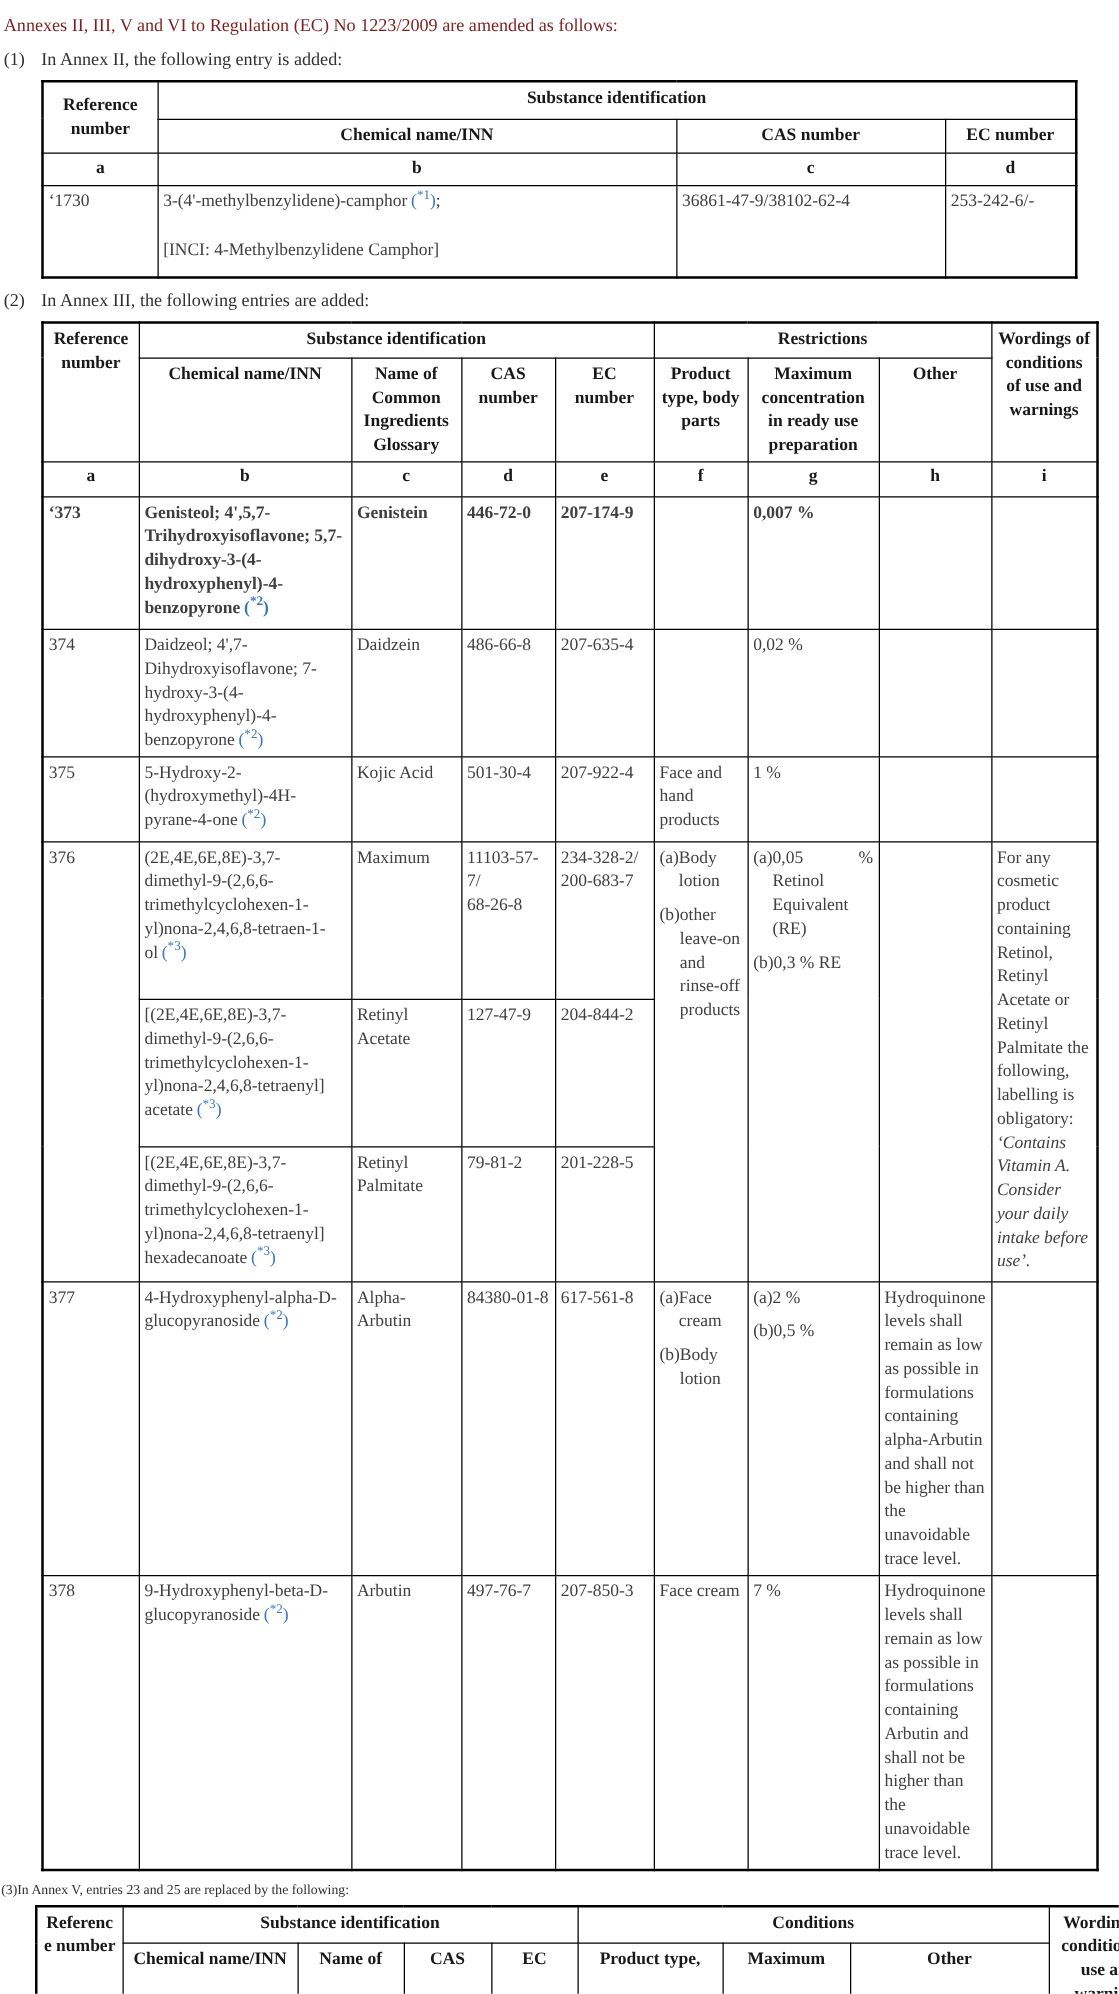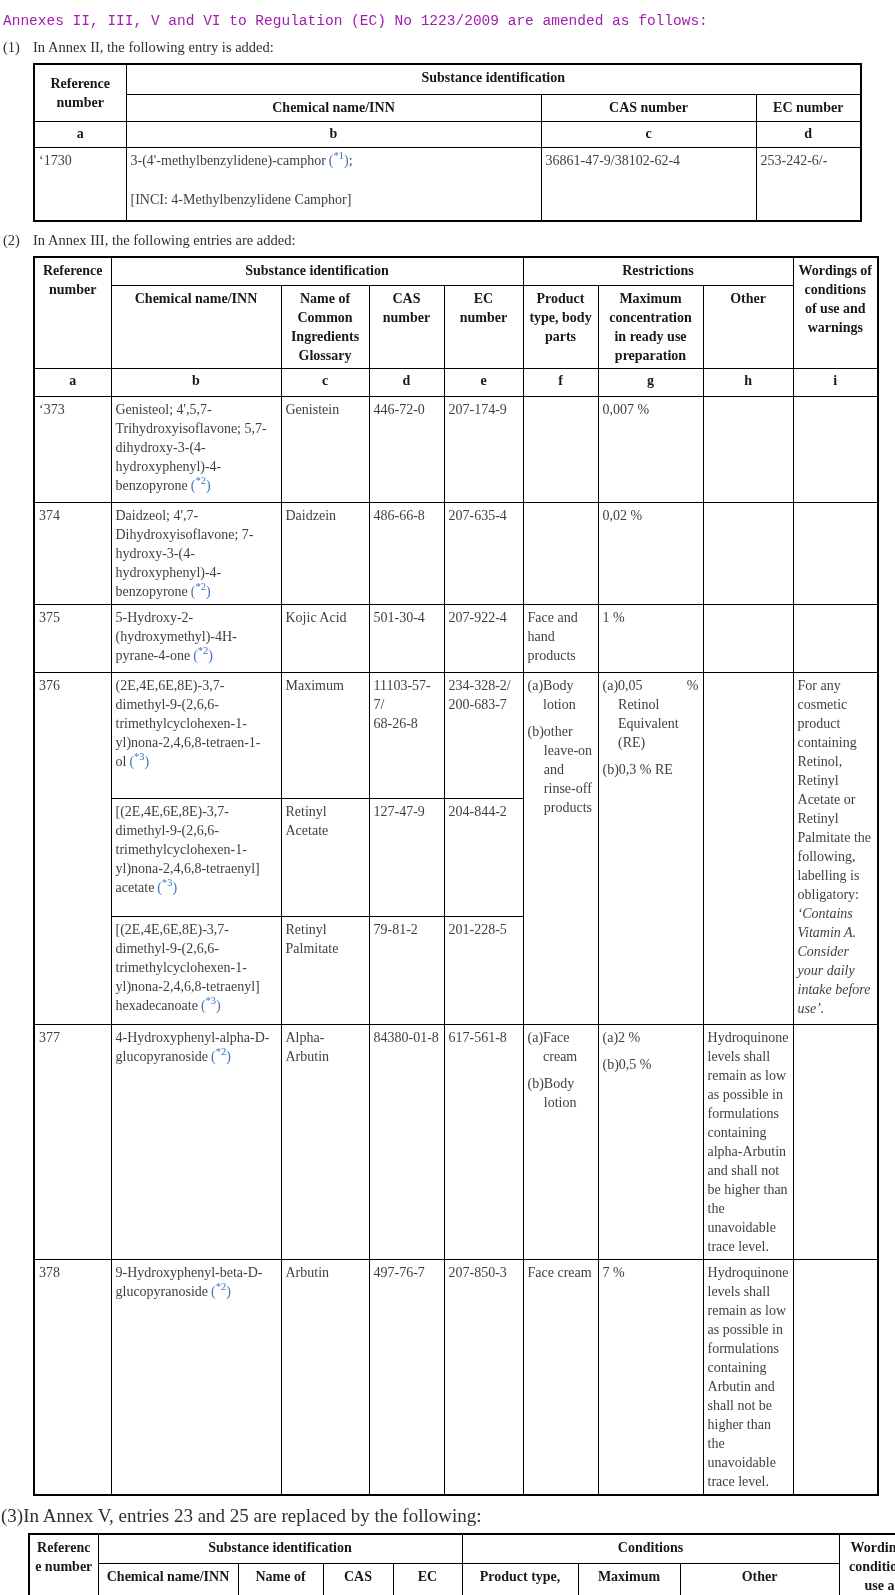--- a/index.html
+++ b/index.html
@@ -3,24 +3,24 @@
 <meta charset="utf-8">
 <style>
   html,body{margin:0;padding:0;}
   body{
     width:895px;height:1595px;overflow:hidden;background:#ffffff;
     font-family:"Liberation Serif","DejaVu Serif",serif;
     color:#3f3f3f;
   }
   .page{position:relative;width:895px;height:1595px;overflow:hidden;}
   .title{font-size:15.5px;font-weight:bold;color:#181818;text-align:center;margin:6px 0 0 0;letter-spacing:.4px;}
-  .intro{font-size:14.5px;color:#a21caf;margin:13px 0 0 3px;font-family:Liberation Mono, monospace;}
+  .intro{font-size:14.5px;color:#7f1d1d;margin:13px 0 0 3px;}
   .item{display:flex;font-size:14.5px;color:#303030;margin:10px 0 7px 3px;}
   .item .num{flex:0 0 30px;}
-  .item3{font-size:19px;color:#303030;margin:9px 0 6px 1px;}
+  .item3{font-size:11px;color:#303030;margin:9px 0 6px 1px;}
 
   table{border-collapse:collapse;table-layout:fixed;border:2px solid #000;}
   th,td{border:1px solid #000;padding:3px 4px;font-size:14px;line-height:19px;
         vertical-align:top;word-wrap:break-word;overflow:hidden;}
   th{font-weight:bold;color:#181818;text-align:center;}
   td{color:#3f3f3f;text-align:left;}
   .vmid{vertical-align:middle;}
   .letters td{text-align:center;font-weight:bold;color:#181818;padding:2px;}
 
   .t1{margin:6px 0 0 33px;width:827px;}
@@ -30,21 +30,21 @@
   .fn{color:#3a76c0;white-space:nowrap;margin-left:3px;}
   .fn sup{font-size:10.5px;color:#3a76c0;line-height:0;}
   .para1{margin-bottom:20px;}
   .itm{display:flex;}
   .itm + .itm{margin-top:8px;}
   .itm .lbl{flex:0 0 auto;}
   .itm .txt{flex:1 1 auto;min-width:0;}
   .jst .txt{text-align:justify;}
   em{font-style:italic;}
   
-  .rh62{height:74px;}  .rh106{height:106px;} .rh102{height:102px;} .rh68{height:68px;}
+  .rh62{height:74px;}  .rh106{height:106px;font-weight:bold;} .rh102{height:102px;} .rh68{height:68px;}
   .rh126{height:126px;}.rh118{height:118px;} .rh108{height:108px;}
   .rh222{height:222px;}.rh225{height:225px;} .rh30{height:30px;}  .rh27{height:27px;}
   .rh26{height:26px;}  .rh28{height:28px;}   .rh60{height:60px;}
 </style>
 </head>
 <body>
 
 <div class="page">
 
 

